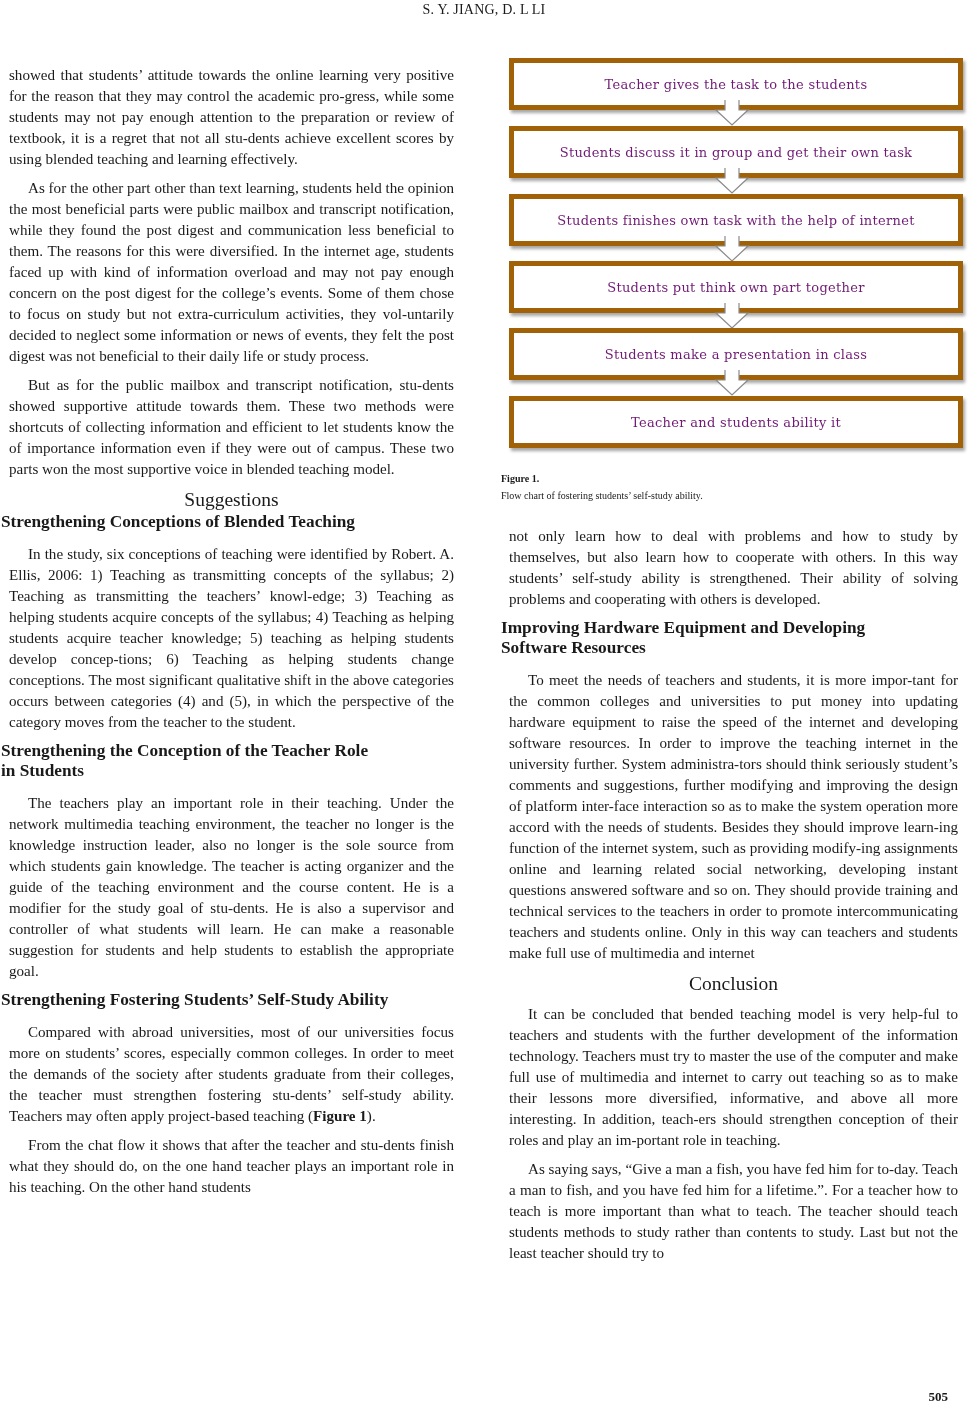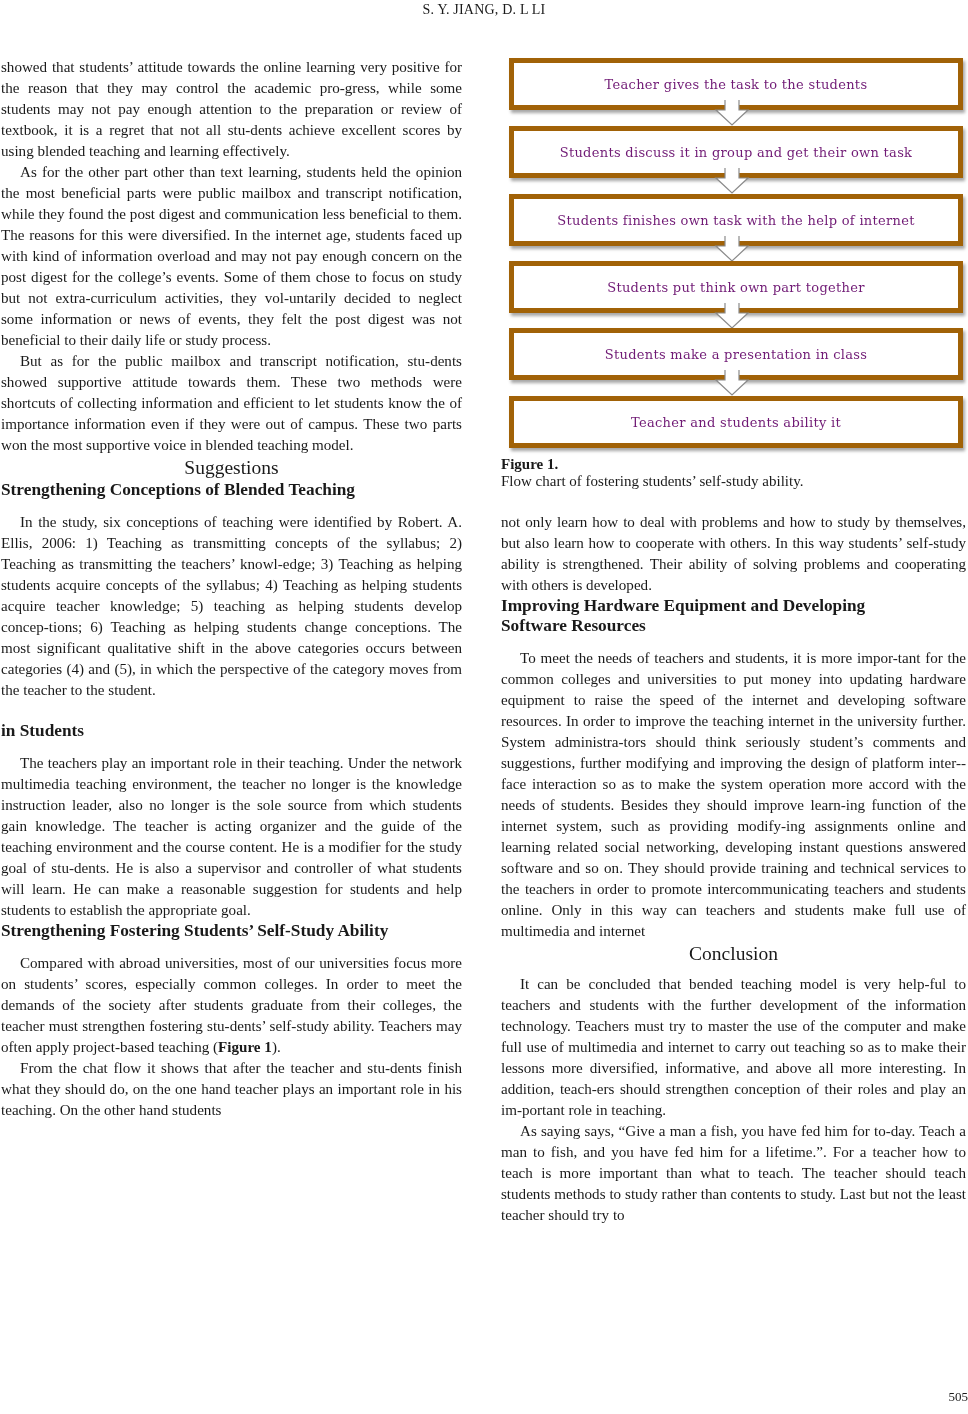--- a/index.html
+++ b/index.html
@@ -11,21 +11,21 @@
   .running-head {
     position: absolute; top: 2px; left: 0; width: 968px; text-align: center;
     font-size: 14px; letter-spacing: 0.2px;
   }
   .col {
     position: absolute; top: 57px;
     font-size: 15.1px; line-height: 21px;
   }
   .col-left { left: 1px; width: 461px; }
   .col-right { left: 501px; width: 465px; top: 56px; }
-  p { margin: 0; text-align: justify; text-indent: 19px; hyphens: manual; }
+  p { margin: 8px; text-align: justify; text-indent: 19px; hyphens: manual; }
   p.noindent { text-indent: 0; }
   h2.section {
     margin: 0; text-align: center; font-weight: normal; font-size: 19.5px;
     line-height: 24px;
   }
   h3.sub {
     margin: 0; font-weight: bold; font-size: 17.3px; line-height: 20px;
   }
   b.ref { font-weight: bold; }
 
@@ -41,47 +41,47 @@
     position: absolute; left: 0; width: 444px; height: 42px;
     background: #fff; border: 5px solid #a16207;
     box-shadow: 2px 3px 3px rgba(0,0,0,0.35);
     display: flex; align-items: center; justify-content: center;
     font-family: "DejaVu Serif", "Liberation Serif", serif;
     font-size: 13px; letter-spacing: 0.3px; color: #701a75;
   }
   .flow-arrow {
     position: absolute; left: 205px; width: 36px; height: 26px;
   }
-  .fig-caption { margin-top: 8px; font-size: 15px; line-height: 17px; }
+  .fig-caption { margin-top: 22px; font-size: 10px; line-height: 17px; }
   .fig-caption .fig-label { font-weight: bold; display: block; }
   .after-fig { margin-top: 22px; }
 
   .footer-left {
     position: absolute; left: 1px; top: 1453px; font-size: 16px;
   }
   .footer-right {
-    position: absolute; right: 0; top: 1389px; font-size: 13px;
+    position: absolute; right: 20px; top: 1389px; font-size: 13px; font-weight: bold;
   }
 </style>
 </head>
 <body>
 
 <div class="running-head">S. Y. JIANG, D. L LI</div>
 
 <div class="col col-left">
   <p class="noindent">showed that students’ attitude towards the online learning very positive for the reason that they may control the academic pro-­gress, while some students may not pay enough attention to the preparation or review of textbook, it is a regret that not all stu-­dents achieve excellent scores by using blended teaching and learning effectively.</p>
   <p>As for the other part other than text learning, students held the opinion the most beneficial parts were public mailbox and transcript notification, while they found the post digest and communication less beneficial to them. The reasons for this were diversified. In the internet age, students faced up with kind of information overload and may not pay enough concern on the post digest for the college’s events. Some of them chose to focus on study but not extra-curriculum activities, they vol-­untarily decided to neglect some information or news of events, they felt the post digest was not beneficial to their daily life or study process.</p>
   <p>But as for the public mailbox and transcript notification, stu-­dents showed supportive attitude towards them. These two methods were shortcuts of collecting information and efficient to let students know the of importance information even if they were out of campus. These two parts won the most supportive voice in blended teaching model.</p>
 
   <h2 class="section gap-sec-before">Suggestions</h2>
   <h3 class="sub gap-sec-after">Strengthening Conceptions of Blended Teaching</h3>
   <p class="gap-sub-after">In the study, six conceptions of teaching were identified by Robert. A. Ellis, 2006: 1) Teaching as transmitting concepts of the syllabus; 2) Teaching as transmitting the teachers’ knowl-­edge; 3) Teaching as helping students acquire concepts of the syllabus; 4) Teaching as helping students acquire teacher knowledge; 5) teaching as helping students develop concep-­tions; 6) Teaching as helping students change conceptions. The most significant qualitative shift in the above categories occurs between categories (4) and (5), in which the perspective of the category moves from the teacher to the student.</p>
 
   <h3 class="sub gap-sub-before">
-    <br>
+    <span>Strengthening the Conception of the Teacher Role</span><br>
     <span>in Students</span>
   </h3>
   <p class="gap-sub-after">The teachers play an important role in their teaching. Under the network multimedia teaching environment, the teacher no longer is the knowledge instruction leader, also no longer is the sole source from which students gain knowledge. The teacher is acting organizer and the guide of the teaching environment and the course content. He is a modifier for the study goal of stu-­dents. He is also a supervisor and controller of what students will learn. He can make a reasonable suggestion for students and help students to establish the appropriate goal.</p>
 
   <h3 class="sub gap-sub-before">Strengthening Fostering Students’ Self-Study Ability</h3>
   <p class="gap-sub-after"><span>Compared with abroad universities, most of our universities focus more on students’ scores, especially common colleges. In order to meet the demands of the society after students graduate from their colleges, the teacher must strengthen fostering stu-­dents’ self-study ability. Teachers may often apply project-­based teaching (</span><b class="ref">Figure 1</b><span>).</span></p>
   <p>From the chat flow it shows that after the teacher and stu-­dents finish what they should do, on the one hand teacher plays an important role in his teaching. On the other hand students</p>
 </div>
 
 <div class="col col-right">

